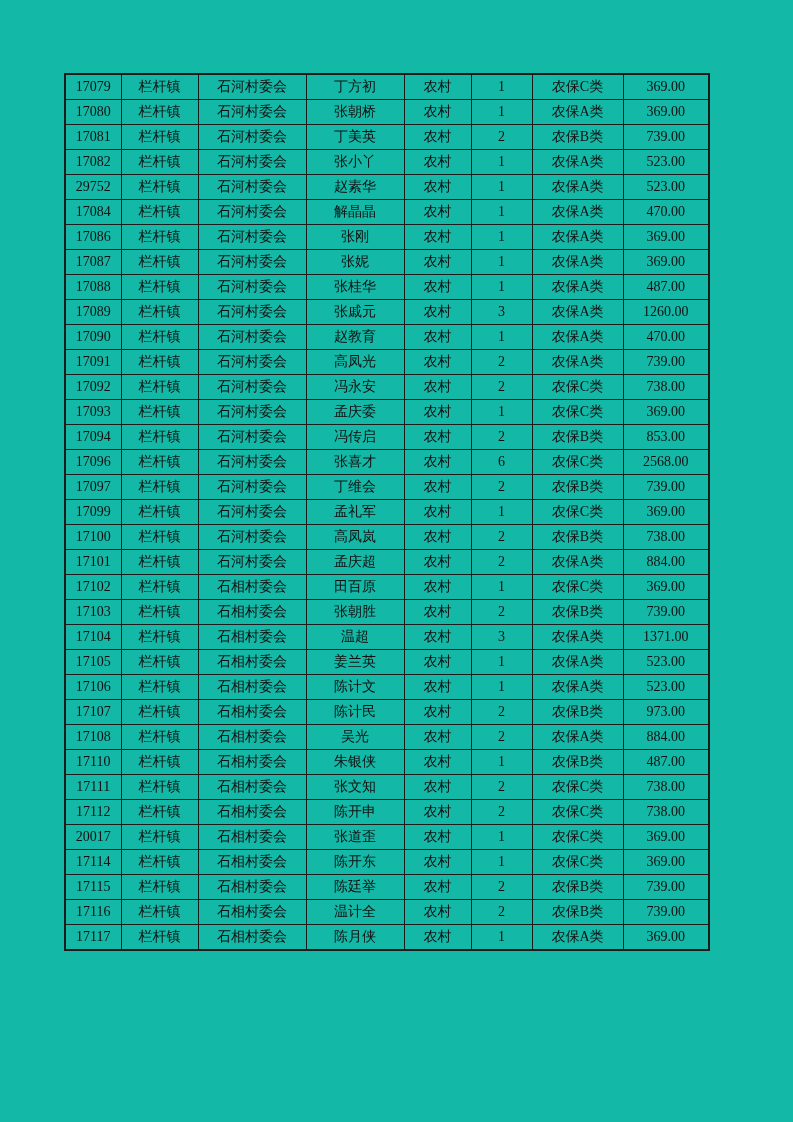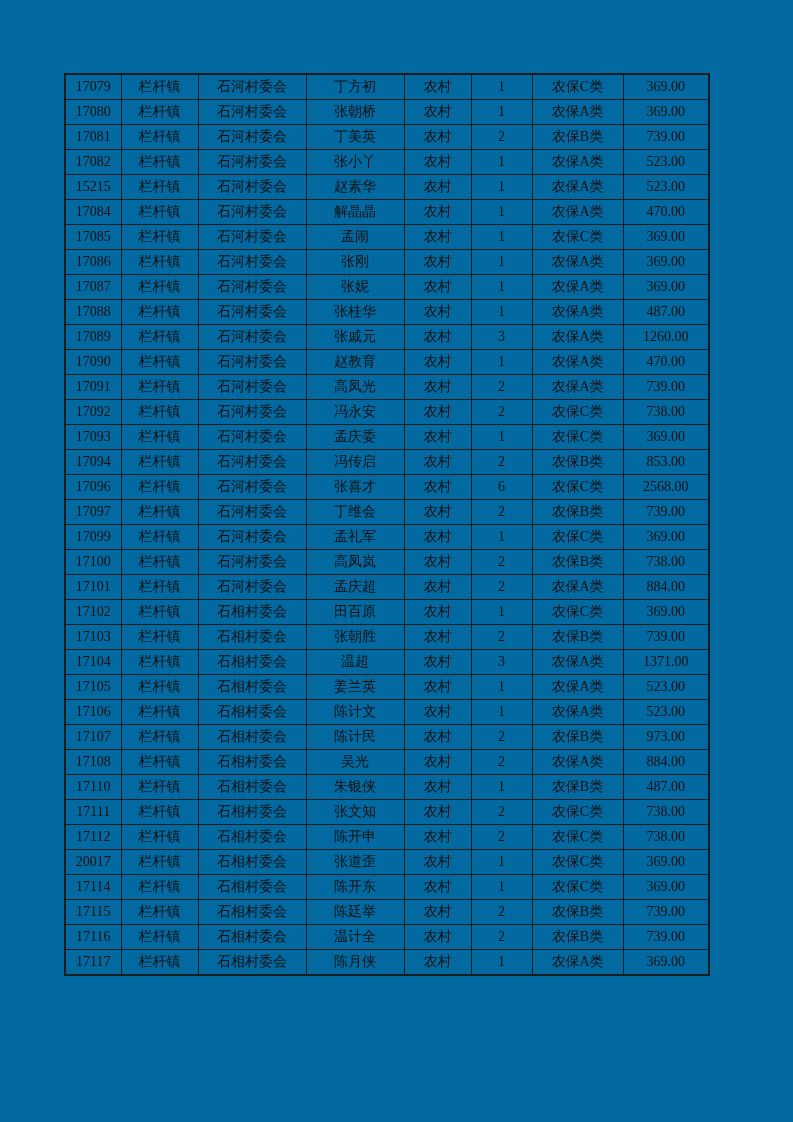--- a/index.html
+++ b/index.html
@@ -4,21 +4,21 @@
 <style>
   html, body {
     margin: 0;
     padding: 0;
     background: #ffffff;
   }
   .page {
     position: relative;
     width: 793px;
     height: 1122px;
-    background: #0369a1;
+    background: #14b8a6;
     font-family: "Liberation Serif", "DejaVu Serif", serif;
     overflow: hidden;
   }
   table.grid {
     position: absolute;
     left: 64px;
     top: 73px;
     width: 644px;
     border-collapse: collapse;
     table-layout: fixed;
@@ -99,51 +99,41 @@
     <td>栏杆镇</td>
     <td>石河村委会</td>
     <td>张小丫</td>
     <td>农村</td>
     <td>1</td>
     <td>农保A类</td>
     <td>523.00</td>
   </tr>
 
   <tr>
-    <td>15215</td>
+    <td>29752</td>
     <td>栏杆镇</td>
     <td>石河村委会</td>
     <td>赵素华</td>
     <td>农村</td>
     <td>1</td>
     <td>农保A类</td>
     <td>523.00</td>
   </tr>
 
   <tr>
     <td>17084</td>
     <td>栏杆镇</td>
     <td>石河村委会</td>
     <td>解晶晶</td>
     <td>农村</td>
     <td>1</td>
     <td>农保A类</td>
     <td>470.00</td>
   </tr>
 
-  <tr>
-    <td>17085</td>
-    <td>栏杆镇</td>
-    <td>石河村委会</td>
-    <td>孟闹</td>
-    <td>农村</td>
-    <td>1</td>
-    <td>农保C类</td>
-    <td>369.00</td>
-  </tr>
 
   <tr>
     <td>17086</td>
     <td>栏杆镇</td>
     <td>石河村委会</td>
     <td>张刚</td>
     <td>农村</td>
     <td>1</td>
     <td>农保A类</td>
     <td>369.00</td>

